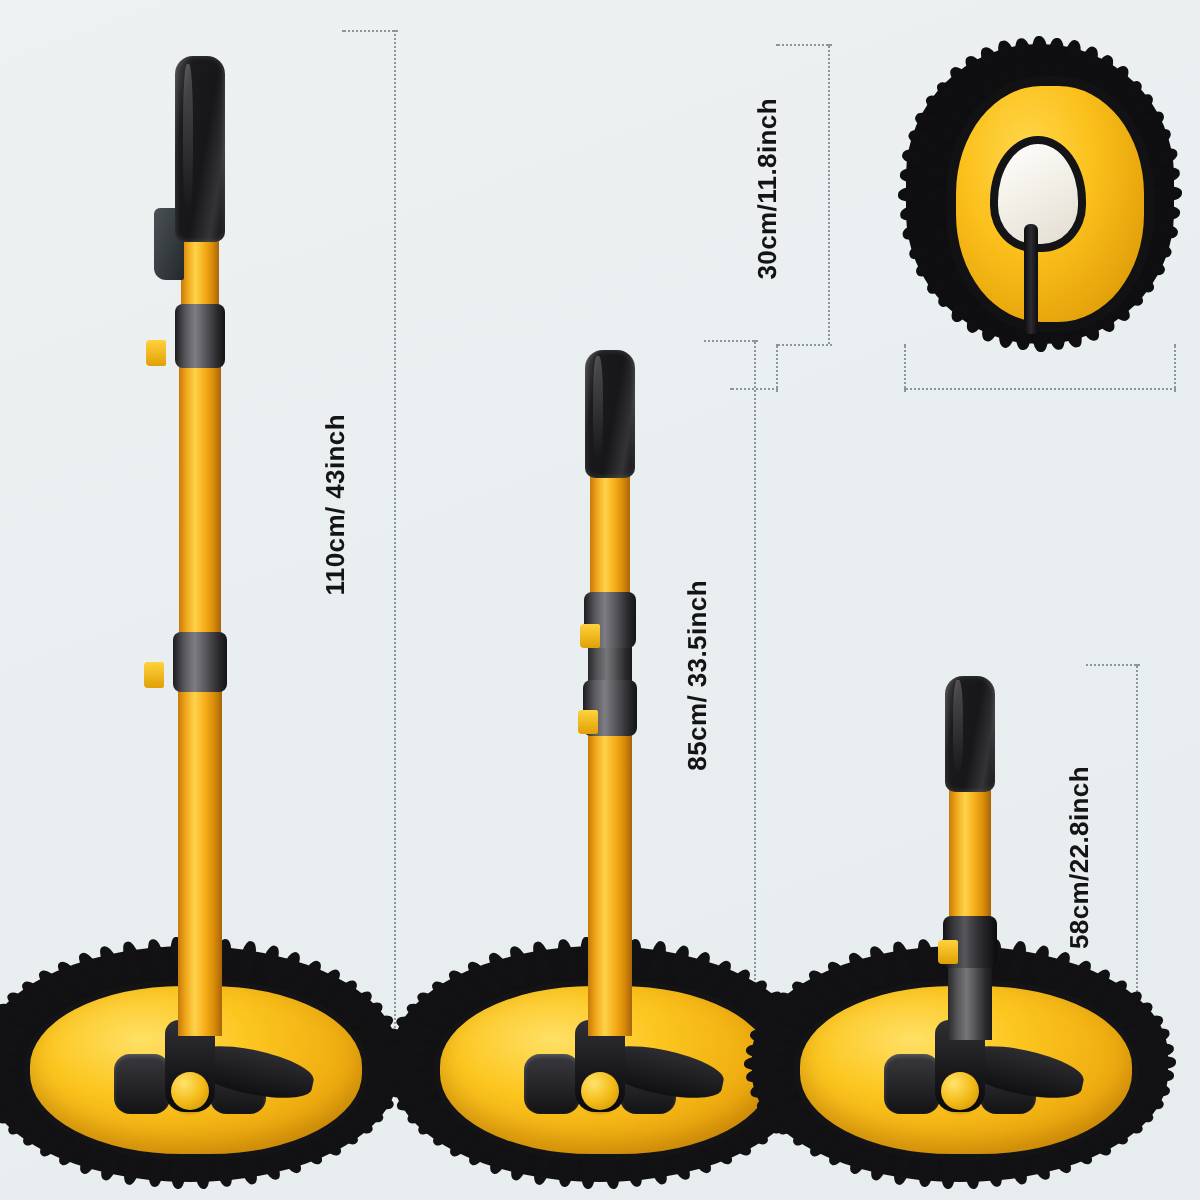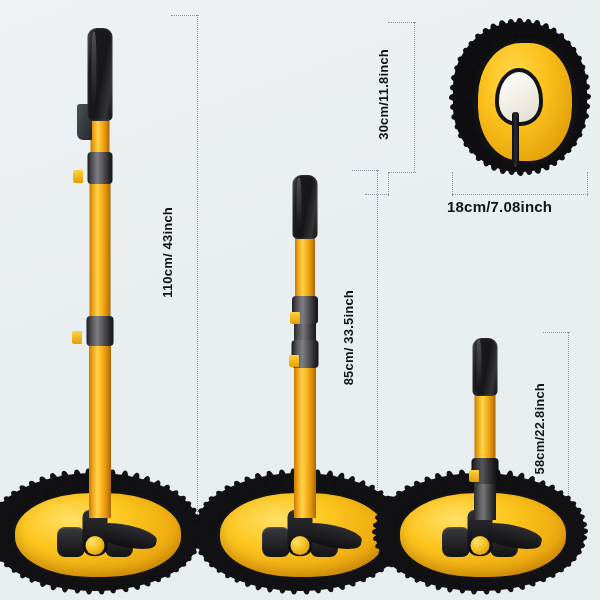--- a/index.html
+++ b/index.html
@@ -613,19 +613,18 @@
     <div id="headStem" style="left:152px;top:112px;width:7px;height:55px;"></div>
 
     <div class="hline" style="left:28px;top:22px;width:28px;"></div>
     <div class="vline" style="left:54px;top:22px;height:150px;"></div>
     <div class="hline" style="left:28px;top:172px;width:28px;"></div>
     <div class="dimlabel" style="left:16px;top:49px;">30cm/11.8inch</div>
 
     <div class="vline" style="left:92px;top:172px;height:24px;"></div>
     <div class="hline" style="left:92px;top:194px;width:136px;"></div>
     <div class="vline" style="left:227px;top:172px;height:24px;"></div>
-    <div class="dimlabel horiz" style="left:87px;top:198px;">18cm/7.08inch</div>
 
     <div class="hline" style="left:5px;top:194px;width:24px;"></div>
     <div class="vline" style="left:28px;top:172px;height:24px;"></div>
   </div>
 
 </div>
 
 </body></html>

